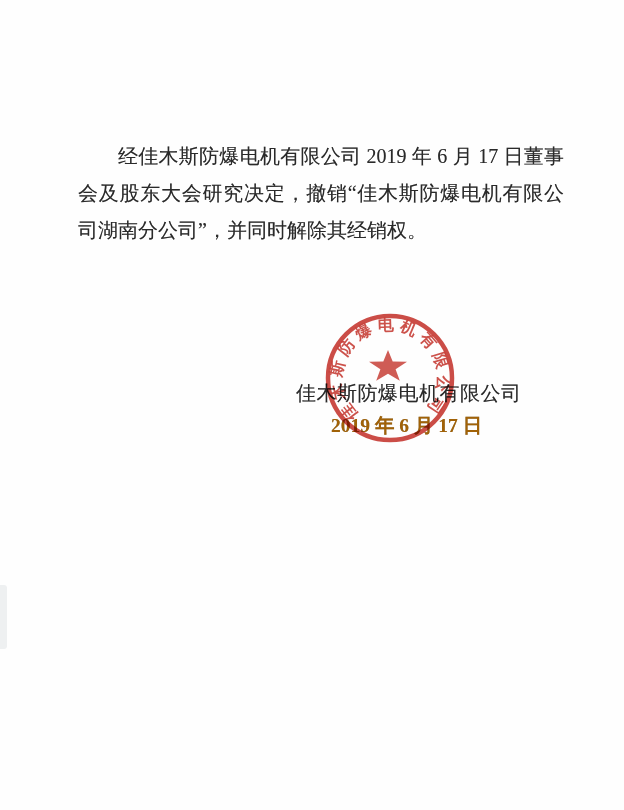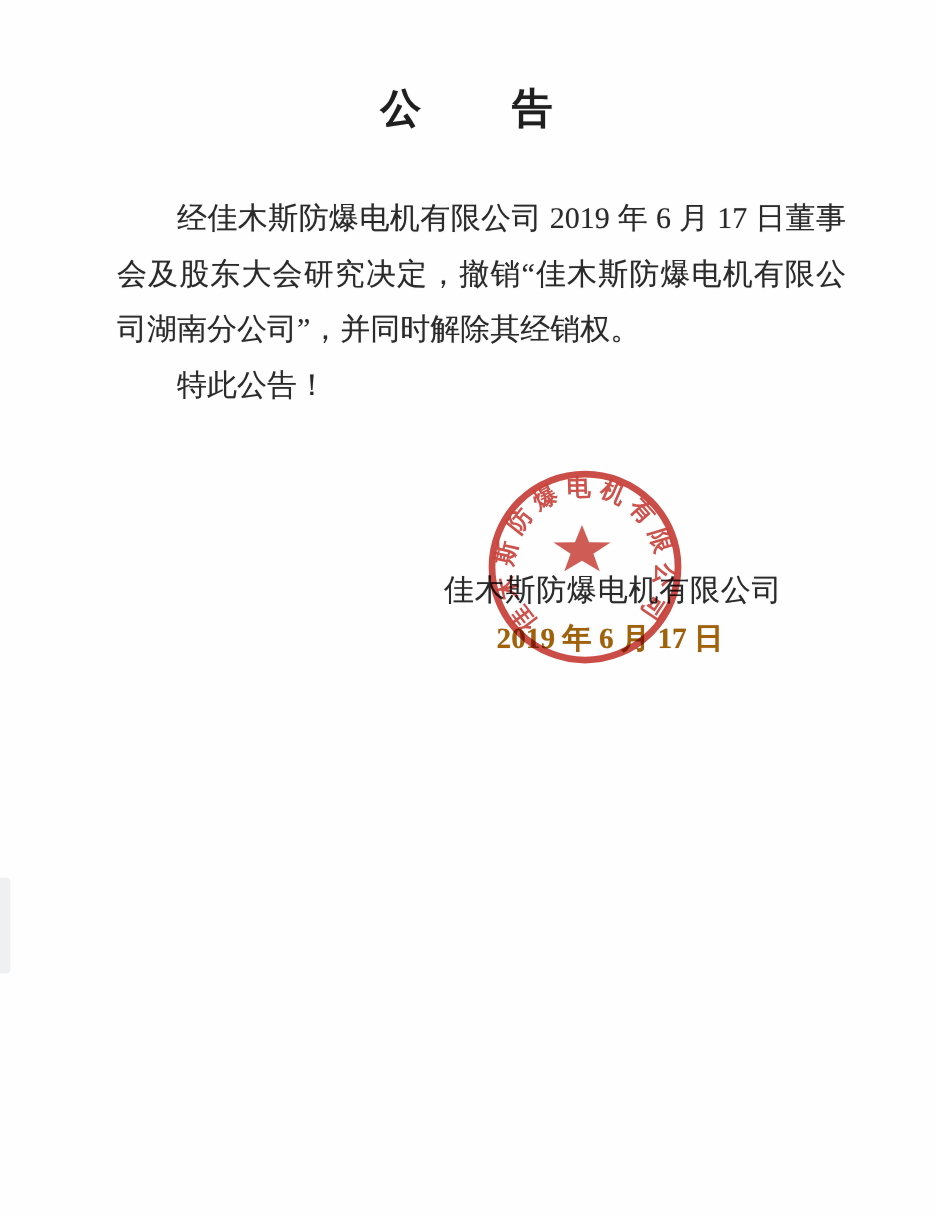--- a/index.html
+++ b/index.html
@@ -27,21 +27,21 @@
     color: #1f1f1f;
     letter-spacing: 2px;
     word-spacing: 50px;
     text-shadow: 0 0 0.6px rgba(30,30,30,0.45);
   }
   .body-block {
     position: absolute;
     left: 78px;
     width: 486px;
   }
-  .body-block.main-text { top: 128px; }
+  .body-block.main-text { top: 138px; }
   .body-block.closing-text { top: 474px; }
   .para {
     margin: 0;
     font-size: 20px;
     line-height: 37px;
     text-align: justify;
     text-indent: 2em;
     color: #2a2a2a;
     text-shadow: 0 0 0.6px rgba(40,40,40,0.4);
   }
@@ -92,25 +92,23 @@
     height: 64px;
     background: #eef0f1;
     border-radius: 0 3px 3px 0;
   }
 </style>
 </head>
 <body>
 
 <div class="page">
 
-  <div class="doc-title">公 告</div>
 
   <div class="body-block main-text">
     <p class="para">经佳木斯防爆电机有限公司 2019 年 6 月 17 日董事会及股东大会研究决定，撤销“佳木斯防爆电机有限公司湖南分公司”，并同时解除其经销权。</p>
-    <p class="para">特此公告！</p>
   </div>
 
   <div class="sig-company">佳木斯防爆电机有限公司</div>
 
   <div class="sig-date">2019 年 6 月 17 日</div>
 
   <svg class="seal" viewBox="-70 -70 140 140" xmlns="http://www.w3.org/2000/svg">
     <circle class="ring" r="62" fill="none" stroke-width="4.5" stroke="#c5342c"></circle>
     <path id="sealArc" d="M -30.9 36.8 A 48 48 0 1 1 30.9 36.8" fill="none"></path>
     <text class="seal-text" fill="#c5342c">

